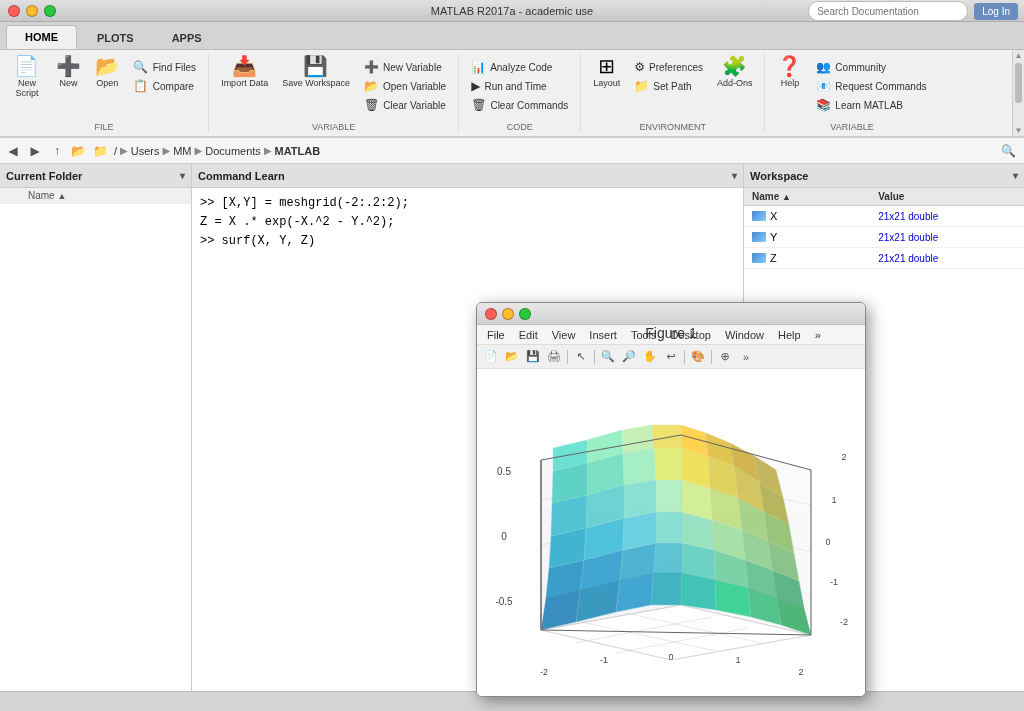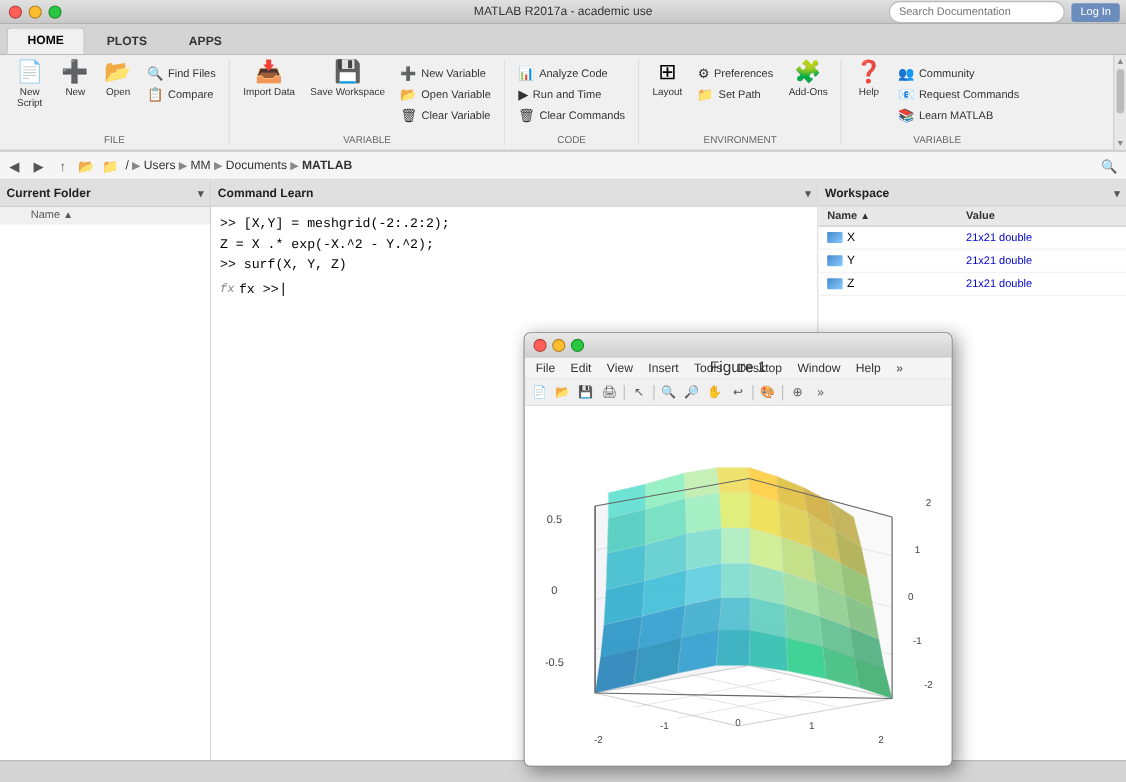--- a/index.html
+++ b/index.html
@@ -599,25 +599,20 @@
     </div>
     <div class="cmd-content">
       <div class="cmd-line">
         <span>&gt;&gt; [X,Y] = meshgrid(-2:.2:2);</span>
       </div>
       <div class="cmd-line">
         <span>Z = X .* exp(-X.^2 - Y.^2);</span>
       </div>
       <div class="cmd-line">
         <span>&gt;&gt; surf(X, Y, Z)</span>
-      </div>
-      <div class="cmd-input-line">
-        <span class="fx-symbol">f<em>x</em></span>
-        <span>fx &gt;&gt;</span>
-        <span style="display:inline-block; width:1px; height:12px; background:#000; vertical-align:text-bottom;"></span>
       </div>
     </div>
   </div>
 
   <div class="workspace-panel">
     <div class="panel-header">
       <span>Workspace</span>
       <span class="panel-action-btn">▾</span>
     </div>
     <div class="ws-table">

